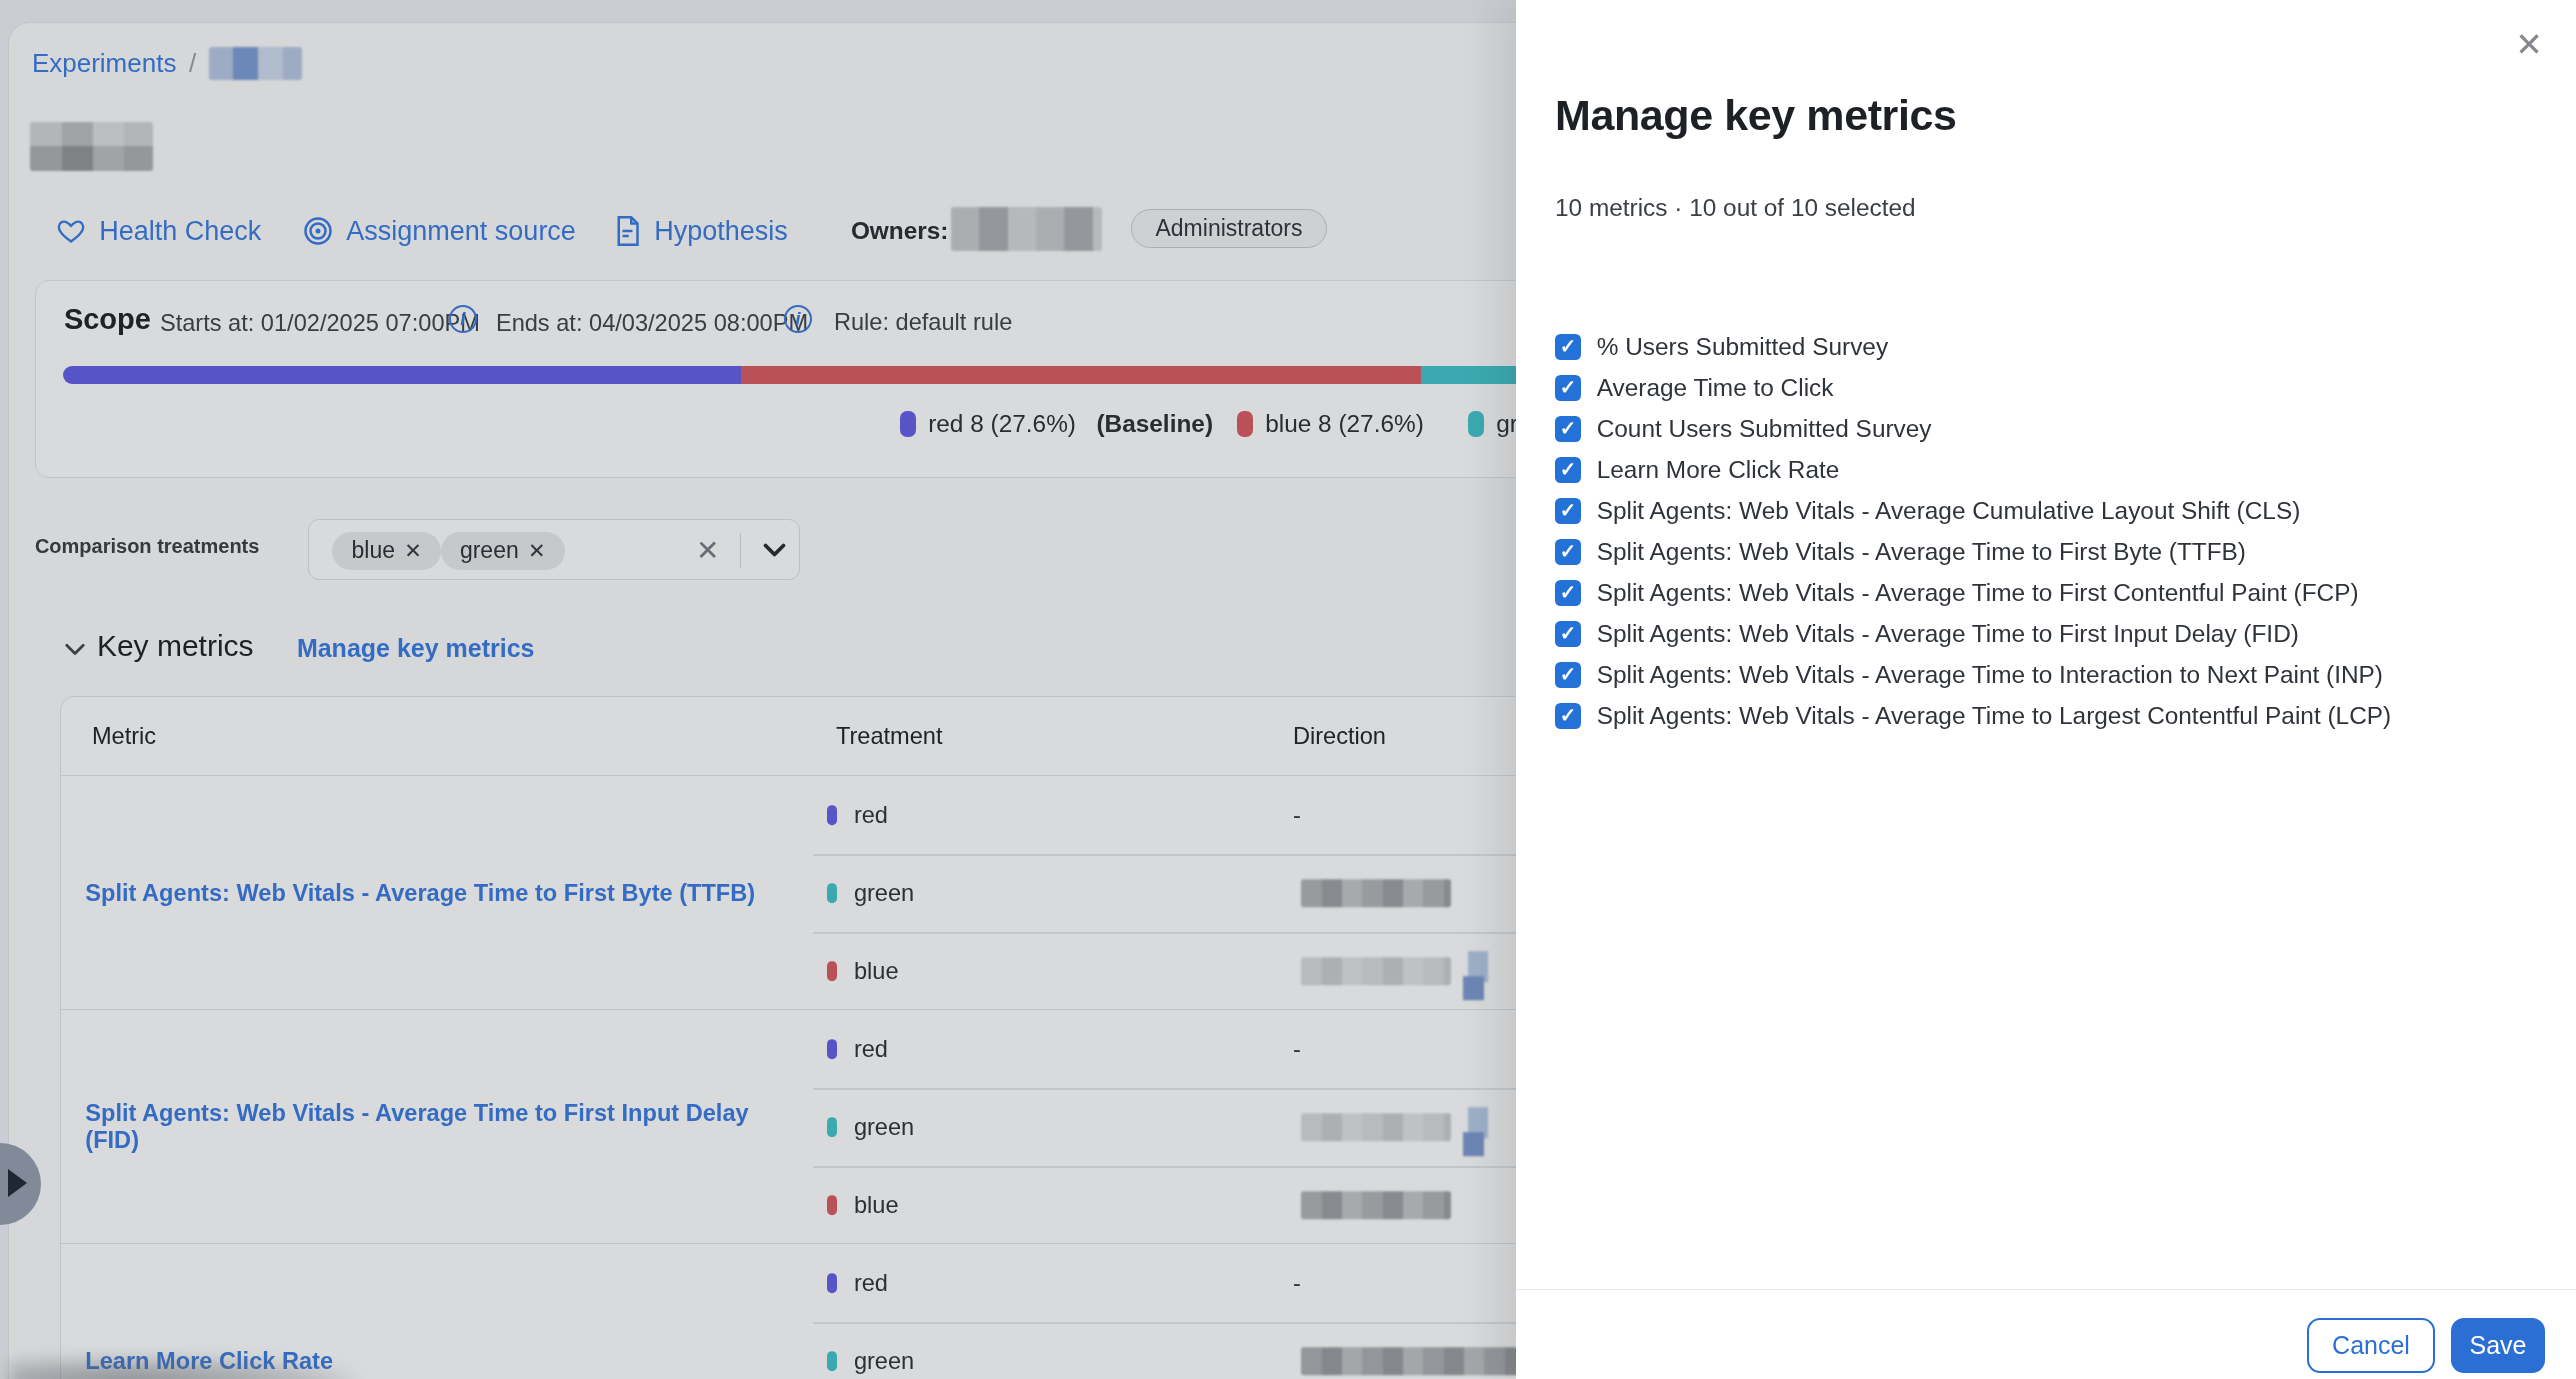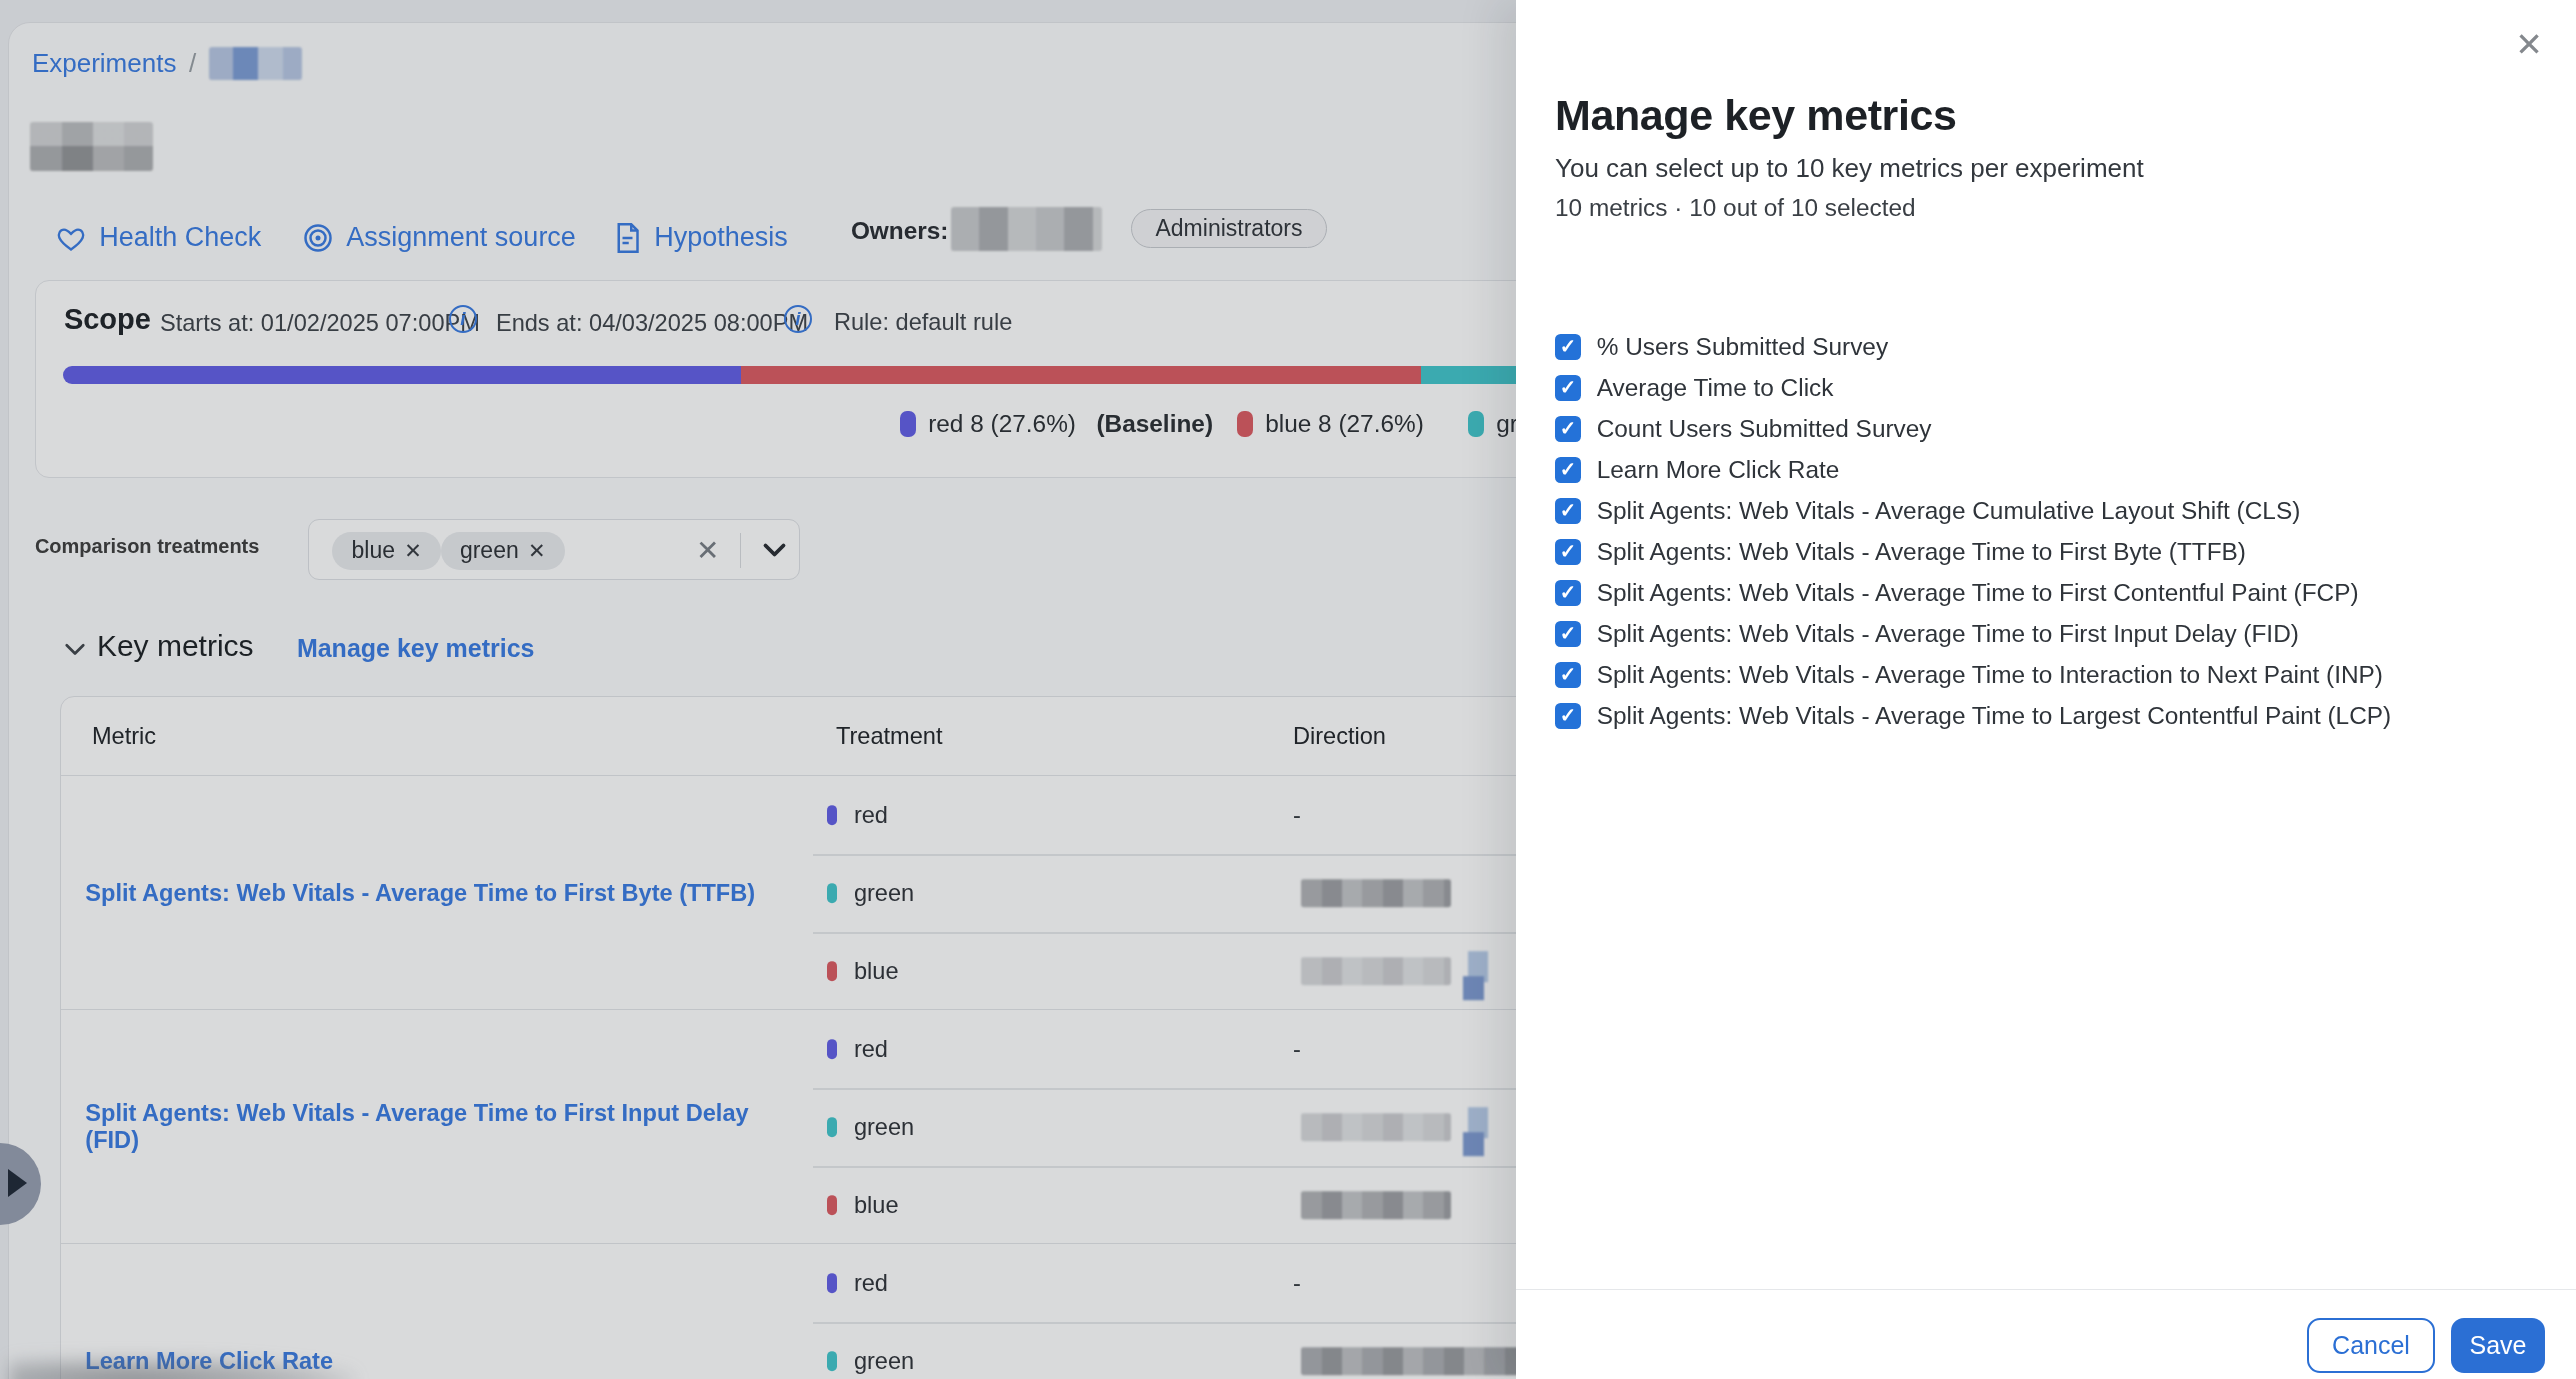--- a/index.html
+++ b/index.html
@@ -16,21 +16,21 @@
   .breadcrumb .sep { font-size:26px; color:#9aa0a6; }
   .redact { border-radius:3.1px; filter:blur(1.2px); }
   .bc-redact { width:93px; height:33px;
     background:repeating-linear-gradient(90deg,#b8c8e4 0 23.6px,#7e9ed6 23.6px 49px,#cfdbee 49px 74px); }
   .title-redact { position:absolute; left:21px; top:99px; width:123px; height:49px;
     background:
       linear-gradient(180deg, rgba(255,255,255,.25) 0 50%, rgba(0,0,0,.10) 50% 100%),
       repeating-linear-gradient(90deg,#c3c5c8 0 31.5px,#a6a8ac 31.5px 63px,#d2d4d6 63px 94px); }
 
   .tabs-row { position:absolute; left:0; top:186px; width:1519px; height:44px; }
-  .tab { position:absolute; display:flex; align-items:flex-end; gap:13.4px; text-decoration:none;
+  .tab { position:absolute; display:flex; align-items:center; gap:13.4px; text-decoration:none;
          color:#3c7de3; font-size:27px; font-weight:500; height:44px; }
   .tab svg { flex:none; }
   .owners-label { position:absolute; left:842px; top:7.9px; font-size:24.4px; font-weight:700; color:#2c3036; }
   .owners-redact { position:absolute; left:942px; top:-1.6px; width:151px; height:44px;
     background:repeating-linear-gradient(90deg,#c9cbce 0 28px,#aeb0b4 28px 57px,#d6d8da 57px 85px); }
   .owners-badge { position:absolute; left:1122px; top:0px; height:39px; padding:0 23.6px;
     border:1.6px solid #c8cbd0; border-radius:20.5px; background:#f3f4f6; display:flex; align-items:center;
     font-size:23px; color:#34383e; }
 
   .scope-card { position:absolute; left:26px; top:257px; width:2598px; height:198px;
@@ -311,21 +311,20 @@
 
   <button class="expander">
     <span class="tri"></span>
   </button>
 
   <div class="backdrop"></div>
 
   <aside class="drawer">
     <button class="drawer-close">✕</button>
     <h1>Manage key metrics</h1>
-    <p class="drawer-subtitle">You can select up to 10 key metrics per experiment</p>
     <p class="drawer-summary">10 metrics · 10 out of 10 selected</p>
 
 
     <div class="metric-list">
       <label class="metric-item">
         <span class="cbx">✓</span>
         <span class="lbl">% Users Submitted Survey</span>
       </label>
       <label class="metric-item">
         <span class="cbx">✓</span>

